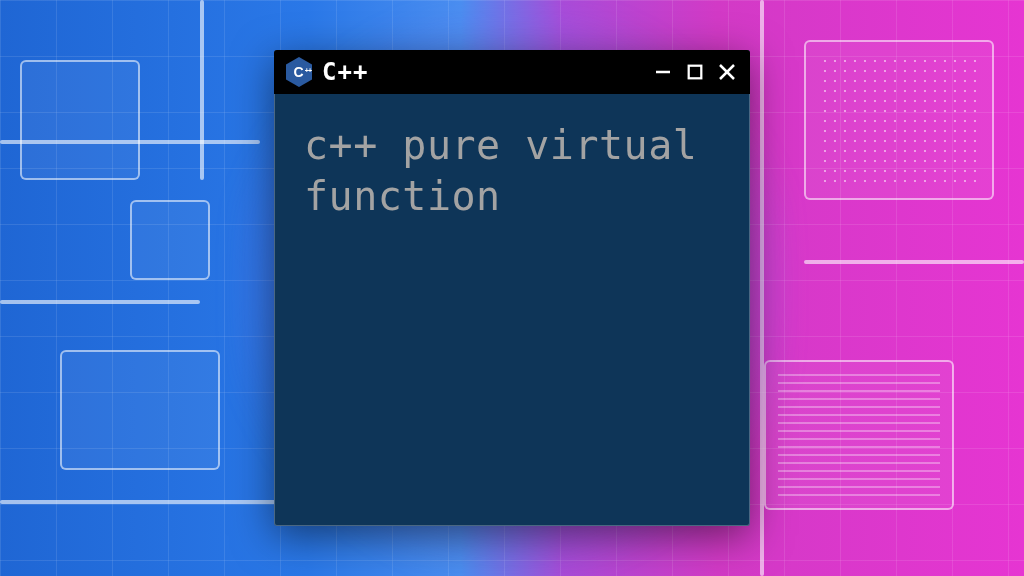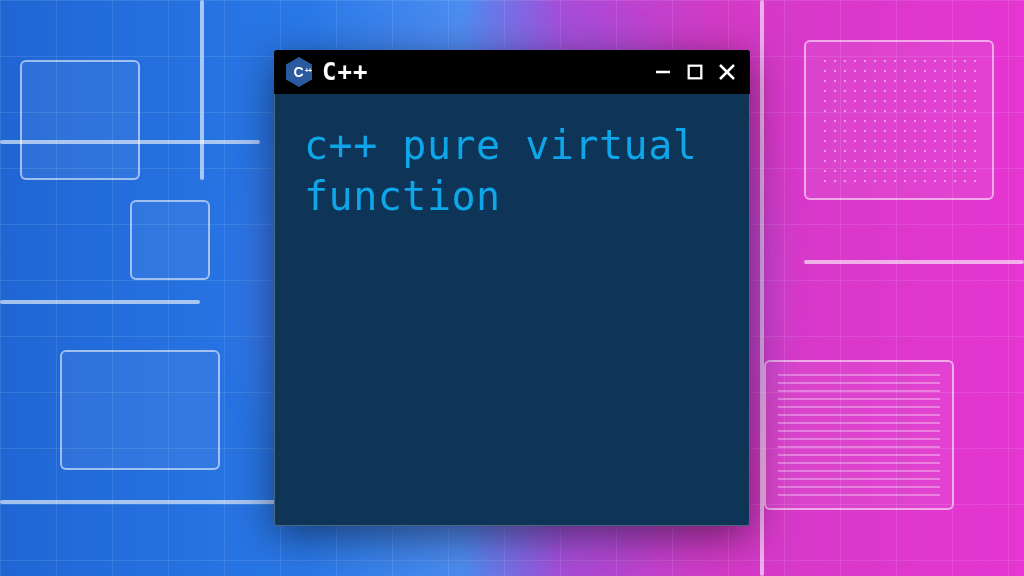--- a/index.html
+++ b/index.html
@@ -141,21 +141,21 @@
     width: 22px; height: 22px;
     display: inline-flex;
     align-items: center; justify-content: center;
   }
   .win-controls svg { stroke: #fff; stroke-width: 2.5; fill: none; }
 
   .content {
     flex: 1;
     padding: 26px 30px;
     font: 400 40px/1.28 "DejaVu Sans Mono","Consolas","Menlo",monospace;
-    color: #0ea5e9;
+    color: #a3a3a3;
     white-space: pre-wrap;
     word-break: normal;
     letter-spacing: 0.5px;
   }
 </style>
 </head>
 <body>
 
 <div class="bg">
   <div class="chip a"></div>

